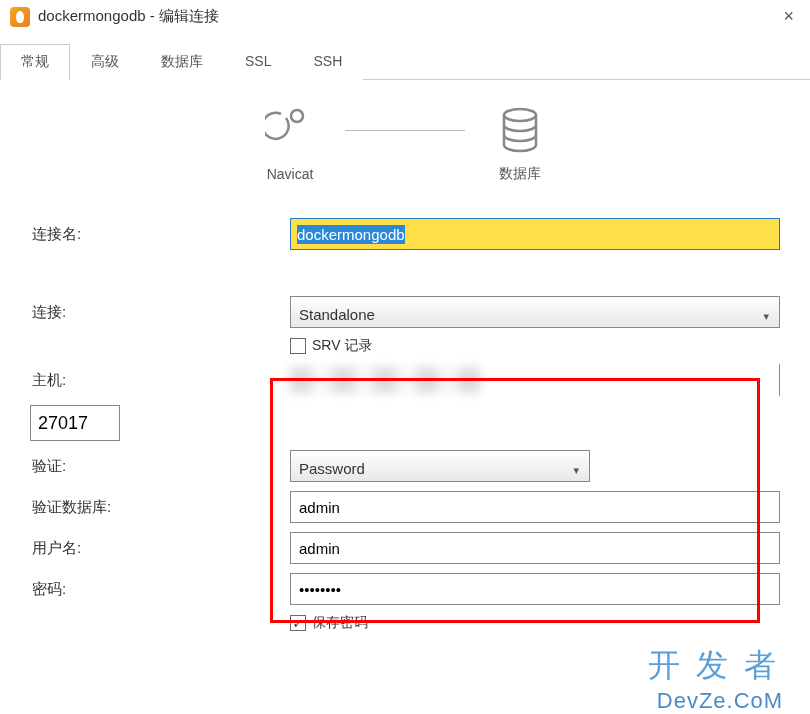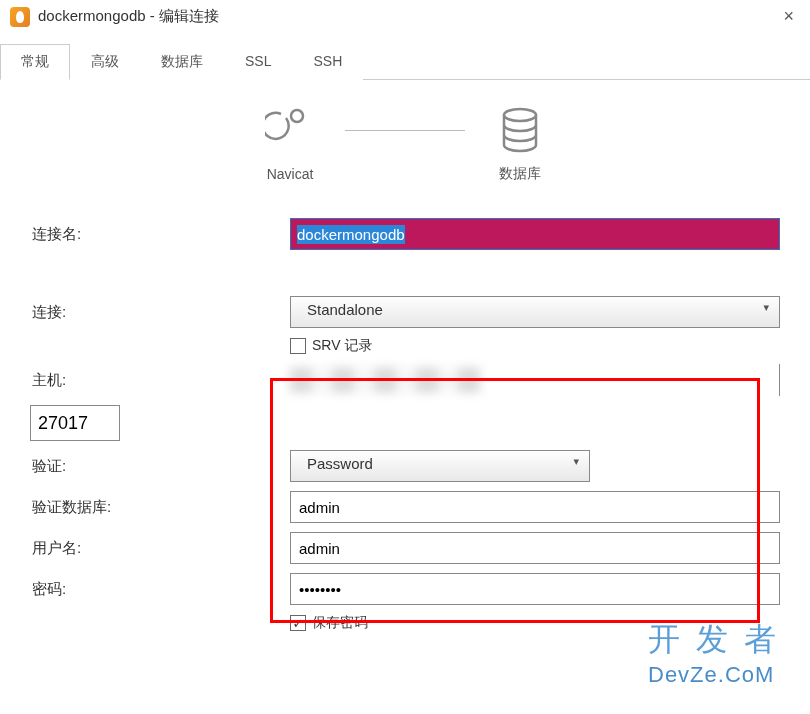--- a/index.html
+++ b/index.html
@@ -148,34 +148,34 @@
       background: #2b88d8;
       color: #fff;
       padding: 1px 0;
     }
     .input-box {
       width: 100%;
       height: 32px;
       border: 1px solid #2b78c2;
       padding: 4px 6px;
       font-size: 15px;
-      background: #be185d;
+      background: #fde047;
       display: flex;
       align-items: center;
     }
     .select-input {
       height: 32px;
       border: 1px solid #888;
       background: linear-gradient(#fefefe, #e8e8e8);
-      padding: 4px 28px 4px 16px;
+      padding: 4px 28px 4px 8px;
       font-size: 15px;
       font-family: inherit;
       position: relative;
       display: flex;
-      align-items: flex-start;
+      align-items: flex-end;
       cursor: pointer;
     }
     .select-input.full {
       width: 100%;
     }
     .select-input.partial {
       width: 300px;
     }
     .select-chevron {
       position: absolute;
@@ -218,22 +218,22 @@
       position: absolute;
       border: 3px solid red;
       pointer-events: none;
     }
     .spacer-large {
       height: 28px;
     }
     .watermark {
       position: absolute;
       right: 18px;
-      bottom: 26px;
-      text-align: left;
+      bottom: 0;
+      text-align: center;
       pointer-events: none;
     }
     .watermark-cn {
       font-size: 32px;
       color: #5a9fd8;
       letter-spacing: 16px;
       font-weight: 300;
     }
     .watermark-en {
       font-size: 22px;

